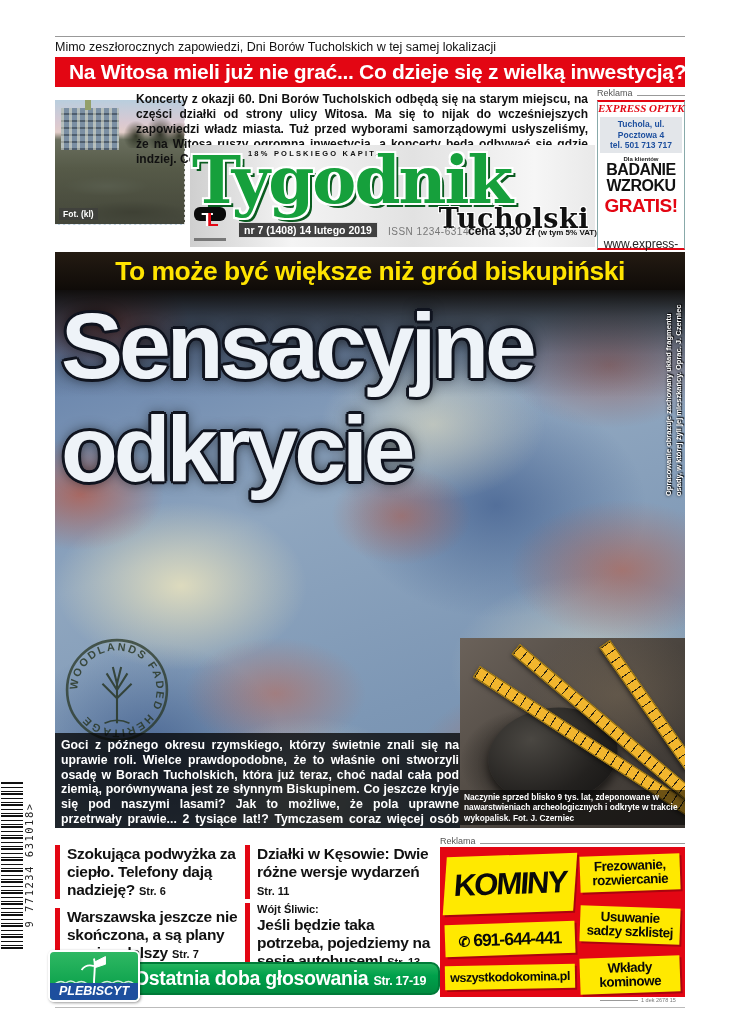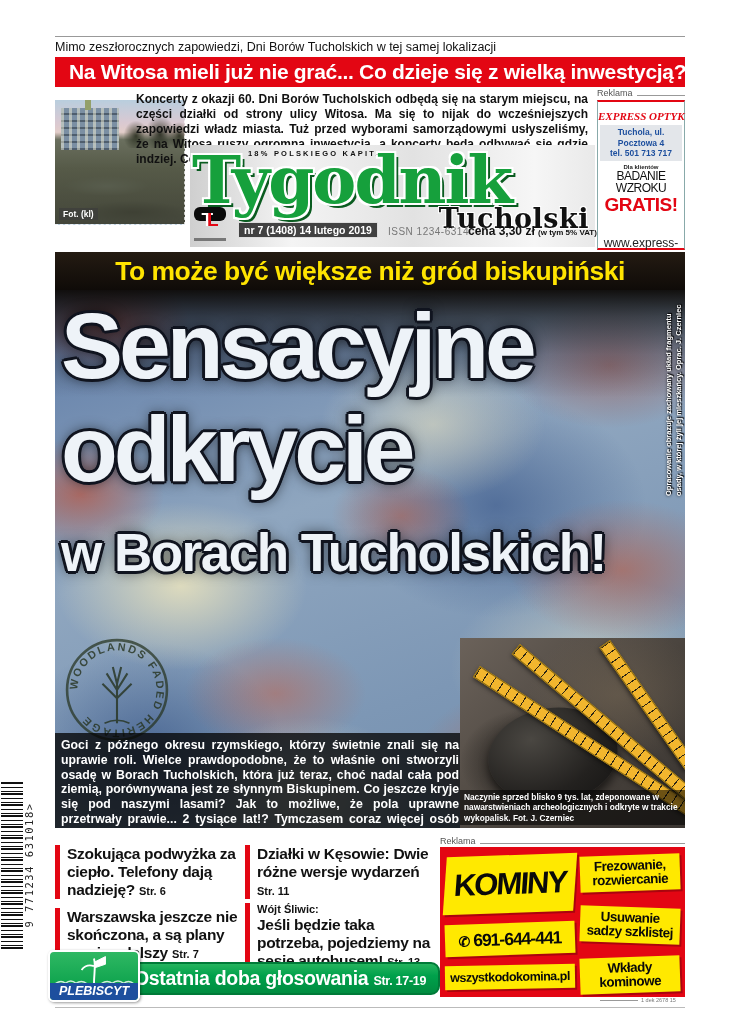--- a/index.html
+++ b/index.html
@@ -59,26 +59,26 @@
   
   .rek-label { font-size:9px; color:#555; display:flex; align-items:flex-end; }
   .rek-label .line { flex:1; border-bottom:1px solid #999; margin-left:4px; margin-bottom:2px; }
   .rek-top { left:597px; top:88px; width:88px; }
   .rek-bottom { left:440px; top:836px; width:245px; }
 
   
   .optyk {
     left:597px; top:100px; width:88px; height:150px; border:1px solid #8aa;
     border-top:2px solid #e30613; border-bottom:2px solid #e30613;
-    text-align:center; padding-top:8px; background:#fff;
+    text-align:center; padding-top:0; background:#fff;
   }
   .optyk .name { font-family:"Liberation Serif", serif; font-style:italic; font-weight:bold; color:#e30613; font-size:11px; white-space:nowrap; }
   .optyk .addr { background:#e3e6ea; color:#1d4f9e; font-weight:bold; font-size:8.5px; line-height:1.25; margin:3px 2px; padding:2px 0; }
   .optyk .small { font-size:6px; font-weight:bold; color:#222; }
-  .optyk .big { font-size:12px; font-weight:400; color:#111; line-height:1.02; letter-spacing:-0.5px; }
+  .optyk .big { font-size:16px; font-weight:700; color:#111; line-height:1.02; letter-spacing:-0.5px; }
   .optyk .gratis { font-size:19px; font-weight:900; color:#e30613; letter-spacing:-0.5px; }
   .optyk .site { font-size:12px; color:#222; margin-top:20px; }
 
   
   .masthead {
     left:190px; top:145px; width:405px; height:102px;
     background:linear-gradient(90deg,#cfcfcf,#f4f4f4 25%,#e2e2e2 55%,#f6f6f6 85%,#e9e9e9);
   }
   .kicker100 { position:absolute; left:58px; top:4px; font-size:7.5px; font-weight:bold; letter-spacing:2.2px; color:#111; }
   .tyg-title {
@@ -295,21 +295,20 @@
     <div class="issue-chip">nr 7 (1408) 14 lutego 2019</div>
     <div class="issn">ISSN 1234-6314</div>
     <div class="price"><span>cena 3,30 zł </span><span class="vat">(w tym 5% VAT)</span></div>
   </div>
 
   <div class="abs black-banner">To może być większe niż gród biskupiński</div>
 
   <div class="abs collage">
     <div class="hl hl2">odkrycie</div>
     <div class="hl hl1">Sensacyjne</div>
-    <div class="hl hl3">w Borach Tucholskich!</div>
 
     <div class="side-caption">Opracowanie obrazuje zachowany układ fragmentu osady, w której żyli jej mieszkańcy. Oprac. J. Czerniec</div>
 
     <svg class="stamp" viewBox="0 0 100 100">
       <circle cx="50" cy="50" r="48" fill="none" stroke="#26331f" stroke-width="2.5" opacity="0.9"></circle>
       <defs>
           <path id="stampcircle" d="M 50,50 m -38,0 a 38,38 0 1,1 76,0 a 38,38 0 1,1 -76,0"></path>
         </defs>
       <text font-size="10.5" font-weight="bold" fill="#26331f" letter-spacing="2" font-family="Liberation Sans, sans-serif">
         <textPath href="#stampcircle">WOODLANDS FADED HERITAGE</textPath>

